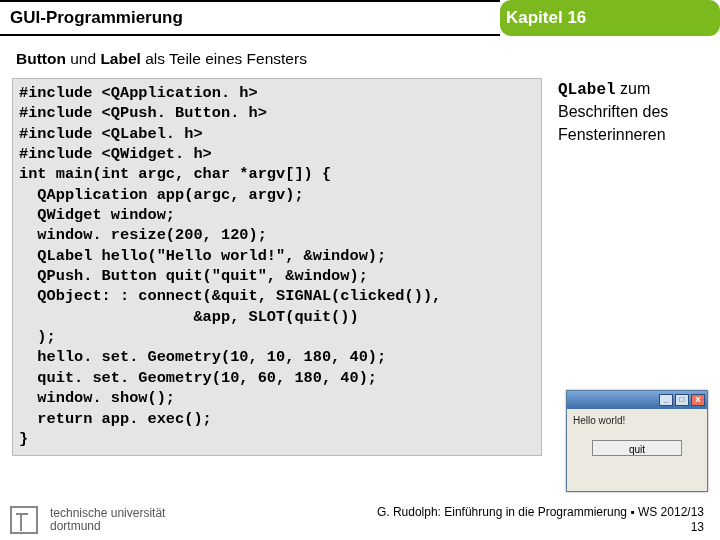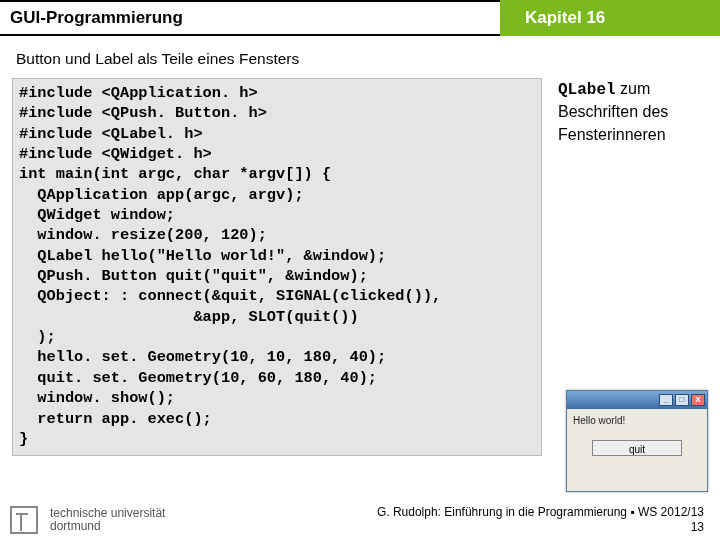--- a/index.html
+++ b/index.html
@@ -26,29 +26,30 @@
     padding-left: 10px;
     font-weight: bold;
     font-size: 17px;
   }
   .header-right {
     width: 220px;
     background: #7bb91e;
     color: #fff;
     display: flex;
     align-items: center;
-    padding-left: 25px;
+    padding-left: 6px;
     font-weight: bold;
     font-size: 17px;
+    border-radius: 11px;
   }
   .subtitle {
     padding: 14px 0 10px 16px;
     font-size: 15.5px;
   }
-  .subtitle .bold { font-weight: normal; }
+  .subtitle .bold { font-weight: bold; }
   .content-row {
     display: flex;
     padding-left: 12px;
   }
   .code-box {
     width: 530px;
     background: #e5e5e5;
     border: 1px solid #bbb;
     padding: 4px 6px 6px 6px;
     font-family: "Courier New", monospace;

